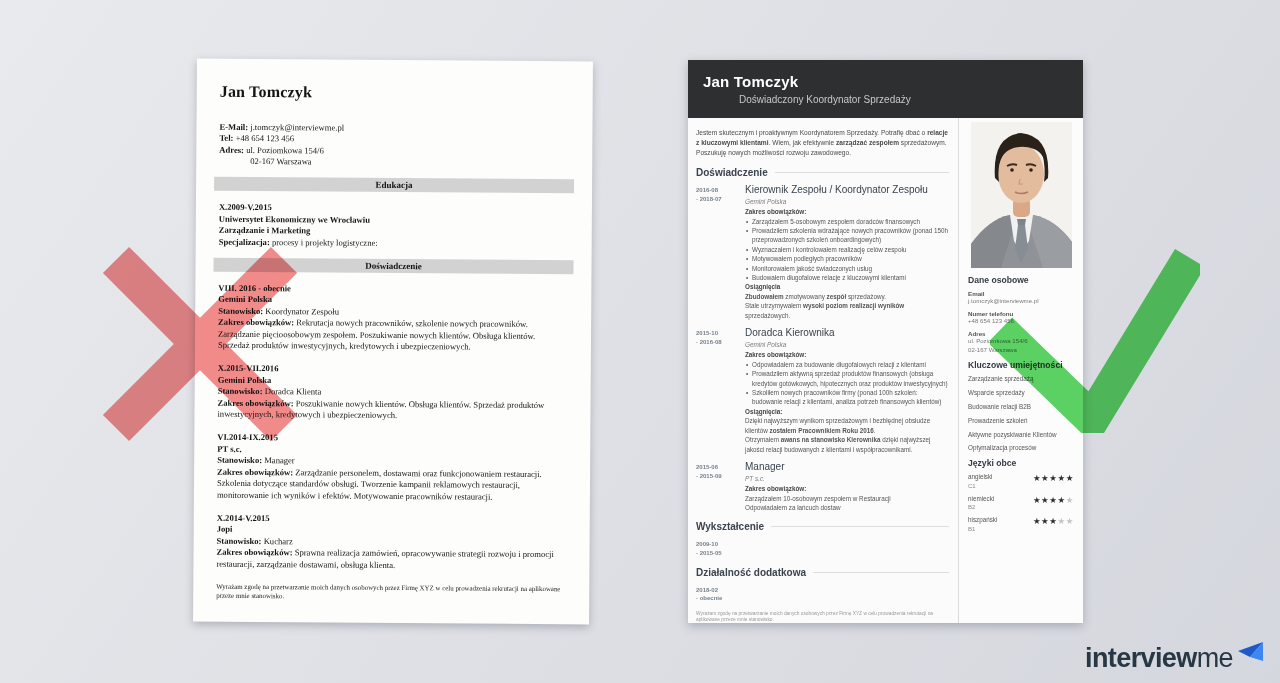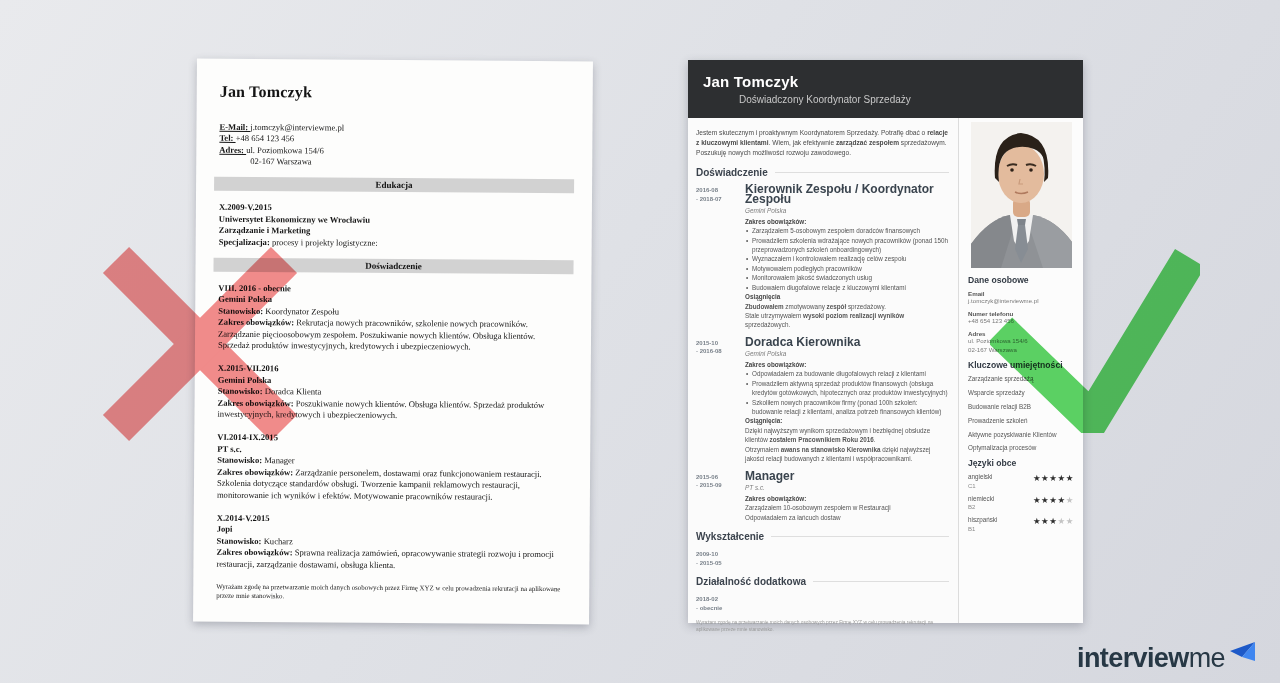--- a/index.html
+++ b/index.html
@@ -13,21 +13,21 @@
   
   .paper-left {
     position:absolute; left:195px; top:60px; width:396px; height:563px;
     background:#fdfdfc; transform:rotate(0.4deg);
     box-shadow:0 3px 9px rgba(55,60,75,.3);
     padding:24px 26px 0 23px;
     font-family:"Liberation Serif",serif; color:#141414;
   }
   .l-name { font-size:16px; font-weight:bold; letter-spacing:.2px; }
   .l-contact { margin-top:21px; font-size:8.6px; line-height:11.4px; }
-  .l-contact .lbl { font-weight:bold;text-decoration:underline; }
+  .l-contact .lbl { font-weight:bold; }
   .l-contact .indent { padding-left:31px; }
   .l-bar {
     background:#d2d2d2; text-align:center; font-weight:bold; font-size:9px;
     padding:2px 0 2.5px; margin:9px -8px 11px -5px; color:#111;
   }
   .l-edu { font-size:8.6px; line-height:11.6px; }
   .l-edu .b { font-weight:bold; }
   .ljob { font-size:8.6px; line-height:11.4px; margin-bottom:12px; }
   .ljob .b { font-weight:bold; }
   .l-consent { font-size:6.9px; line-height:9px; margin-top:7px; color:#222; }
@@ -46,21 +46,21 @@
 
   .r-summary { font-size:6.6px; line-height:10px; color:#4a4a4a; }
   .r-h2 {
     font-size:10px; font-weight:bold; color:#3b434d;
     margin:9px 0 7px; display:flex; align-items:center; gap:7px;
   }
   .r-h2::after { content:""; flex:1; height:1px; background:#dedede; }
   .rjob { display:flex; margin-bottom:8px; }
   .rj-dates { width:44px; flex:none; font-size:6px; font-weight:bold; color:#79818a; line-height:8.6px; padding-top:1px; }
   .rj-content { flex:1; padding-left:5px; }
-  .rj-title { font-size:12px; font-weight:bold; color:#3a444e; line-height:9.6px; }
+  .rj-title { font-size:10px; font-weight:normal; color:#3a444e; line-height:9.6px; }
   .rj-company { font-size:6.4px; font-style:italic; color:#7c7c7c; margin:3px 0 3.5px; }
   .rj-label { font-size:6.3px; font-weight:bold; color:#454545; margin:1px 0 1.5px; }
   .rj-bullet { font-size:6.3px; color:#555; line-height:9.4px; padding-left:7px; position:relative; }
   .rj-bullet::before { content:"•"; position:absolute; left:1px; }
   .rj-line { font-size:6.3px; color:#555; line-height:9.4px; }
   .rj-ach { font-size:6.3px; color:#555; line-height:9.4px; }
   .rj-sub { font-size:6.3px; font-style:italic; color:#767676; margin-top:2.5px; }
   .r-consent { font-size:4.8px; color:#9a9a9a; line-height:6.4px; margin-top:5px; }
 
   .side-photo { display:block; width:101px; height:146px; margin:0 auto 7px; }
@@ -73,21 +73,21 @@
   .lang-name { font-size:6.3px; color:#555; }
   .lang-level { font-size:6px; color:#8a8a8a; margin-top:2.5px; }
   .stars { font-size:8.5px; letter-spacing:.6px; color:#2d2d2d; white-space:nowrap; }
   .stars .off { color:#c3c3c3; }
 
   
   .cross-mark { position:absolute; left:100px; top:244px; mix-blend-mode:multiply; }
   .check-mark { position:absolute; left:990px; top:248px; mix-blend-mode:multiply; }
 
   
-  .brand { position:absolute; right:24px; bottom:11px; display:flex; align-items:center; cursor:pointer; }
+  .brand { position:absolute; right:16px; bottom:11px; display:flex; align-items:center; cursor:pointer; }
   .brand-text { font-size:27px; color:#273845; letter-spacing:-0.6px; line-height:1; }
   .brand-bold { font-weight:bold; }
   .brand-light { font-weight:normal; }
   .brand-icon { margin-left:4px; transform:translateY(-5px); }
 </style>
 </head>
 <body>
 
 <div class="stage">
 

